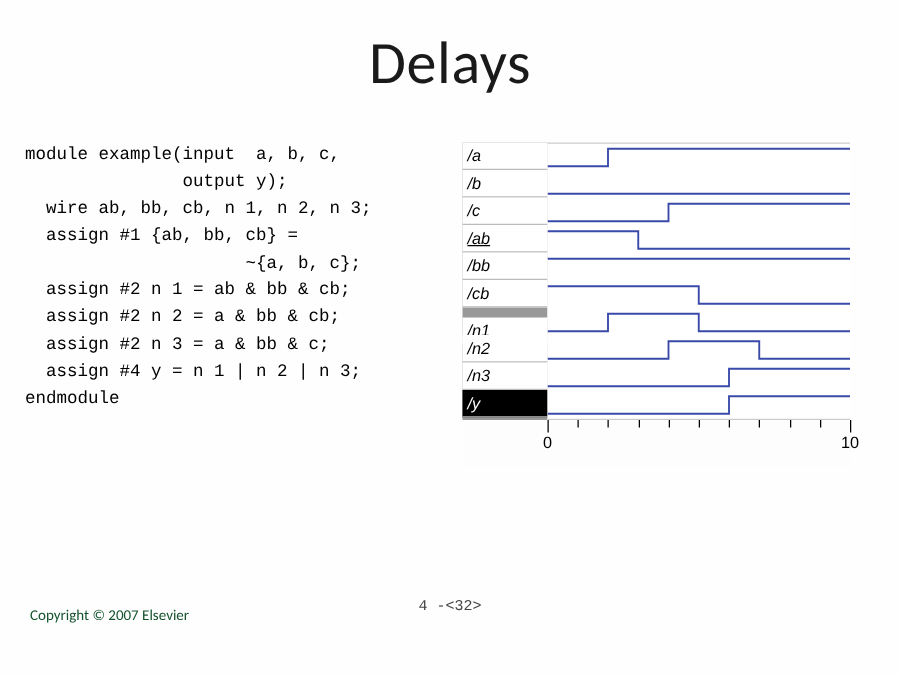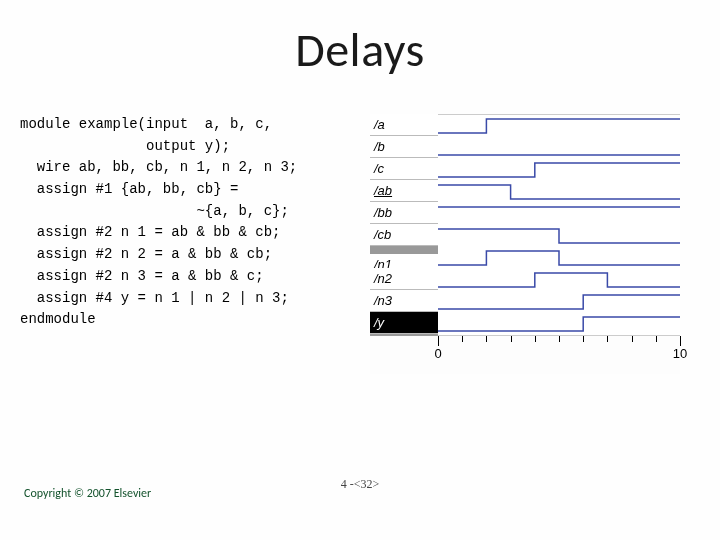--- a/index.html
+++ b/index.html
@@ -100,21 +100,21 @@
     font-size: 13px;
     transform: translateX(-50%);
   }
   .slide-num {
     position: absolute;
     left: 50%;
     bottom: 48px;
     transform: translateX(-50%);
     font-size: 12px;
     color: #444;
-    font-family: Liberation Serif, serif;
+    font-family: Liberation Mono, monospace;
   }
   .copyright {
     position: absolute;
     left: 24px;
     bottom: 40px;
     font-size: 12px;
     color: #14532d;
     font-family: Calibri, Arial, sans-serif;
   }
 </style>

